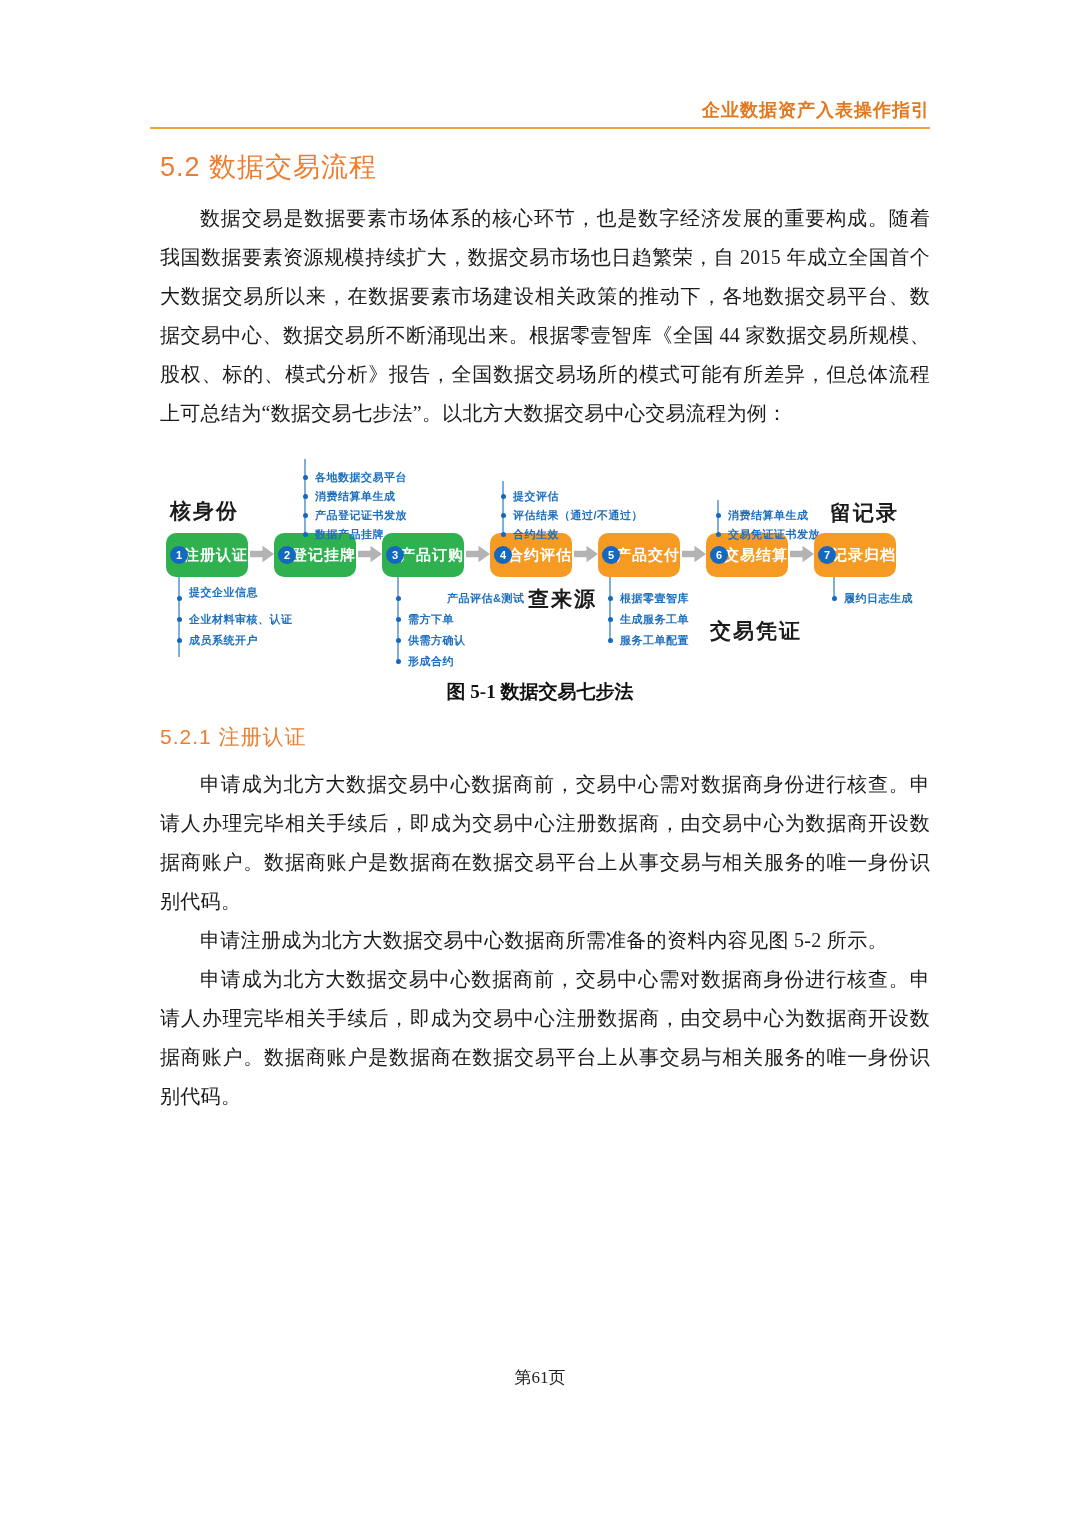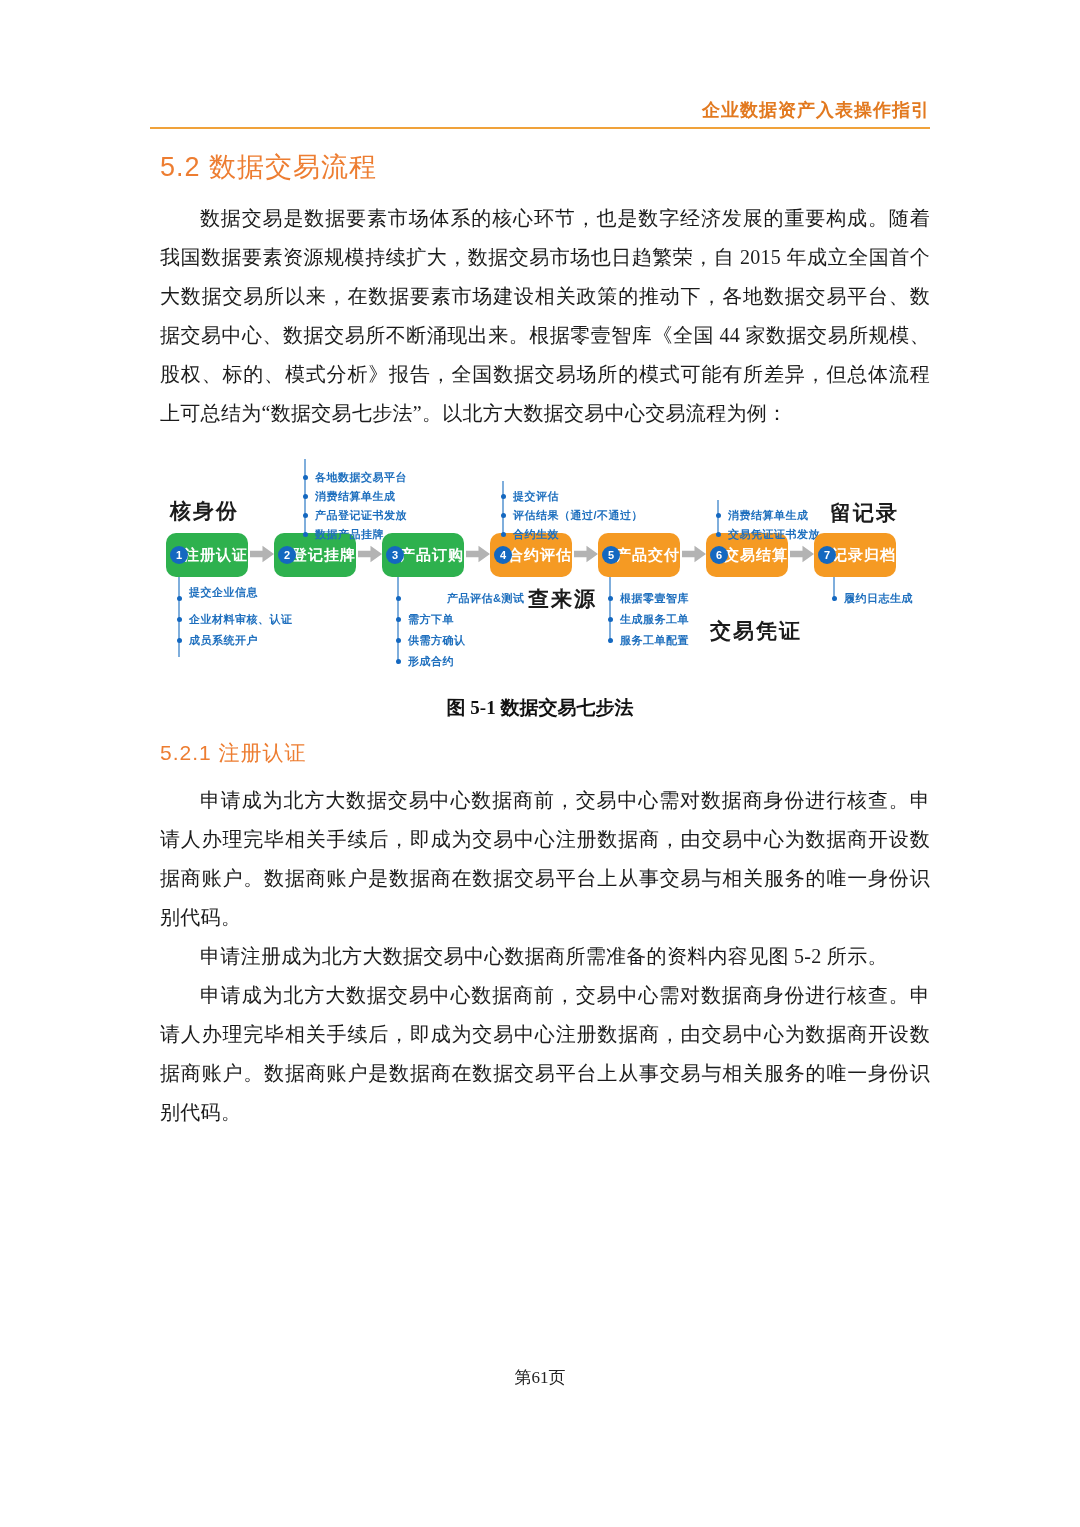--- a/index.html
+++ b/index.html
@@ -45,21 +45,21 @@
     display:flex; align-items:center; justify-content:center;
     color:#fff; font-size:11px; font-weight:700;
   }
   .flow-arrow { position:absolute; width:24px; height:18px;
     clip-path:polygon(0 32%, 52% 32%, 52% 4%, 100% 50%, 52% 96%, 52% 68%, 0 68%); }
   .stage-label { position:absolute; font-weight:700; font-size:21px; color:#1b1b1b; letter-spacing:2px; white-space:nowrap; }
   .connector { position:absolute; width:2px; }
   .bullet-dot { position:absolute; width:5px; height:5px; border-radius:50%; }
   .bullet-text { position:absolute; font-size:11px; font-weight:600; white-space:nowrap; letter-spacing:0.5px; }
   .figure-caption {
-    margin-top:30px; text-align:center; font-weight:700; font-size:19px; color:#111;
+    margin-top:14px; text-align:center; font-weight:700; font-size:19px; color:#111;
   }
   .subsection-title {
     margin:18px 0 0 10px;
     font-family:"Liberation Sans","DejaVu Sans",sans-serif;
     font-weight:500; font-size:21px; color:#ED7D31; letter-spacing:1px;
   }
   .footer { position:absolute; left:0; top:1366px; width:1080px; text-align:center;
     font-size:17px; color:#222; }
 </style>
 </head>

